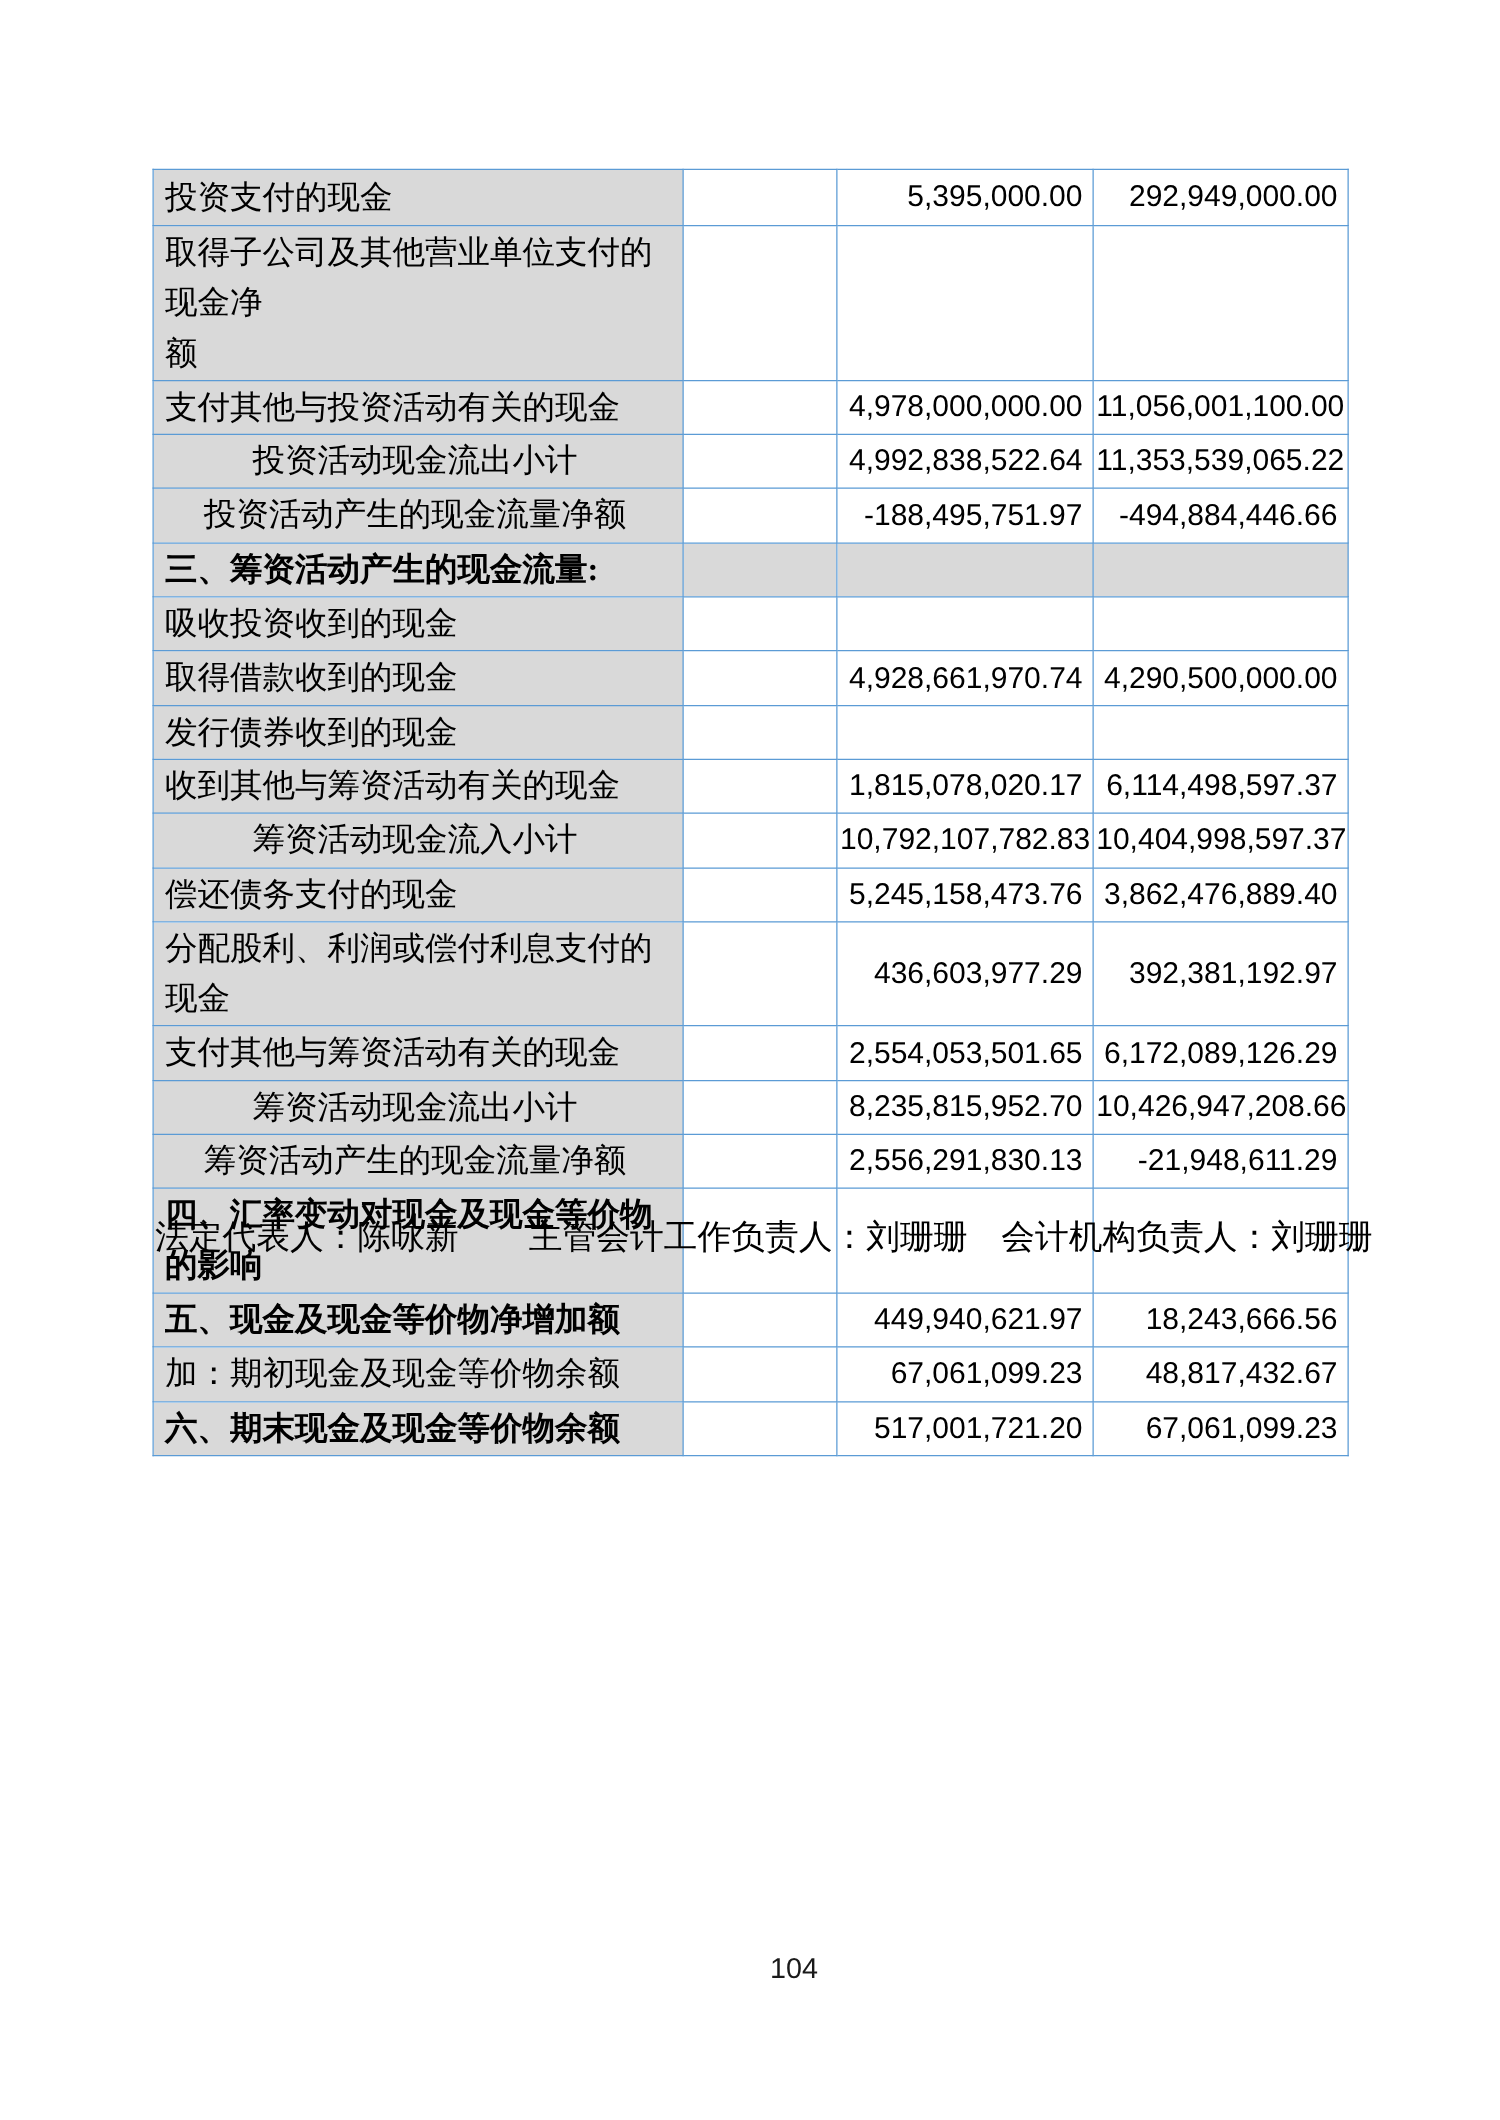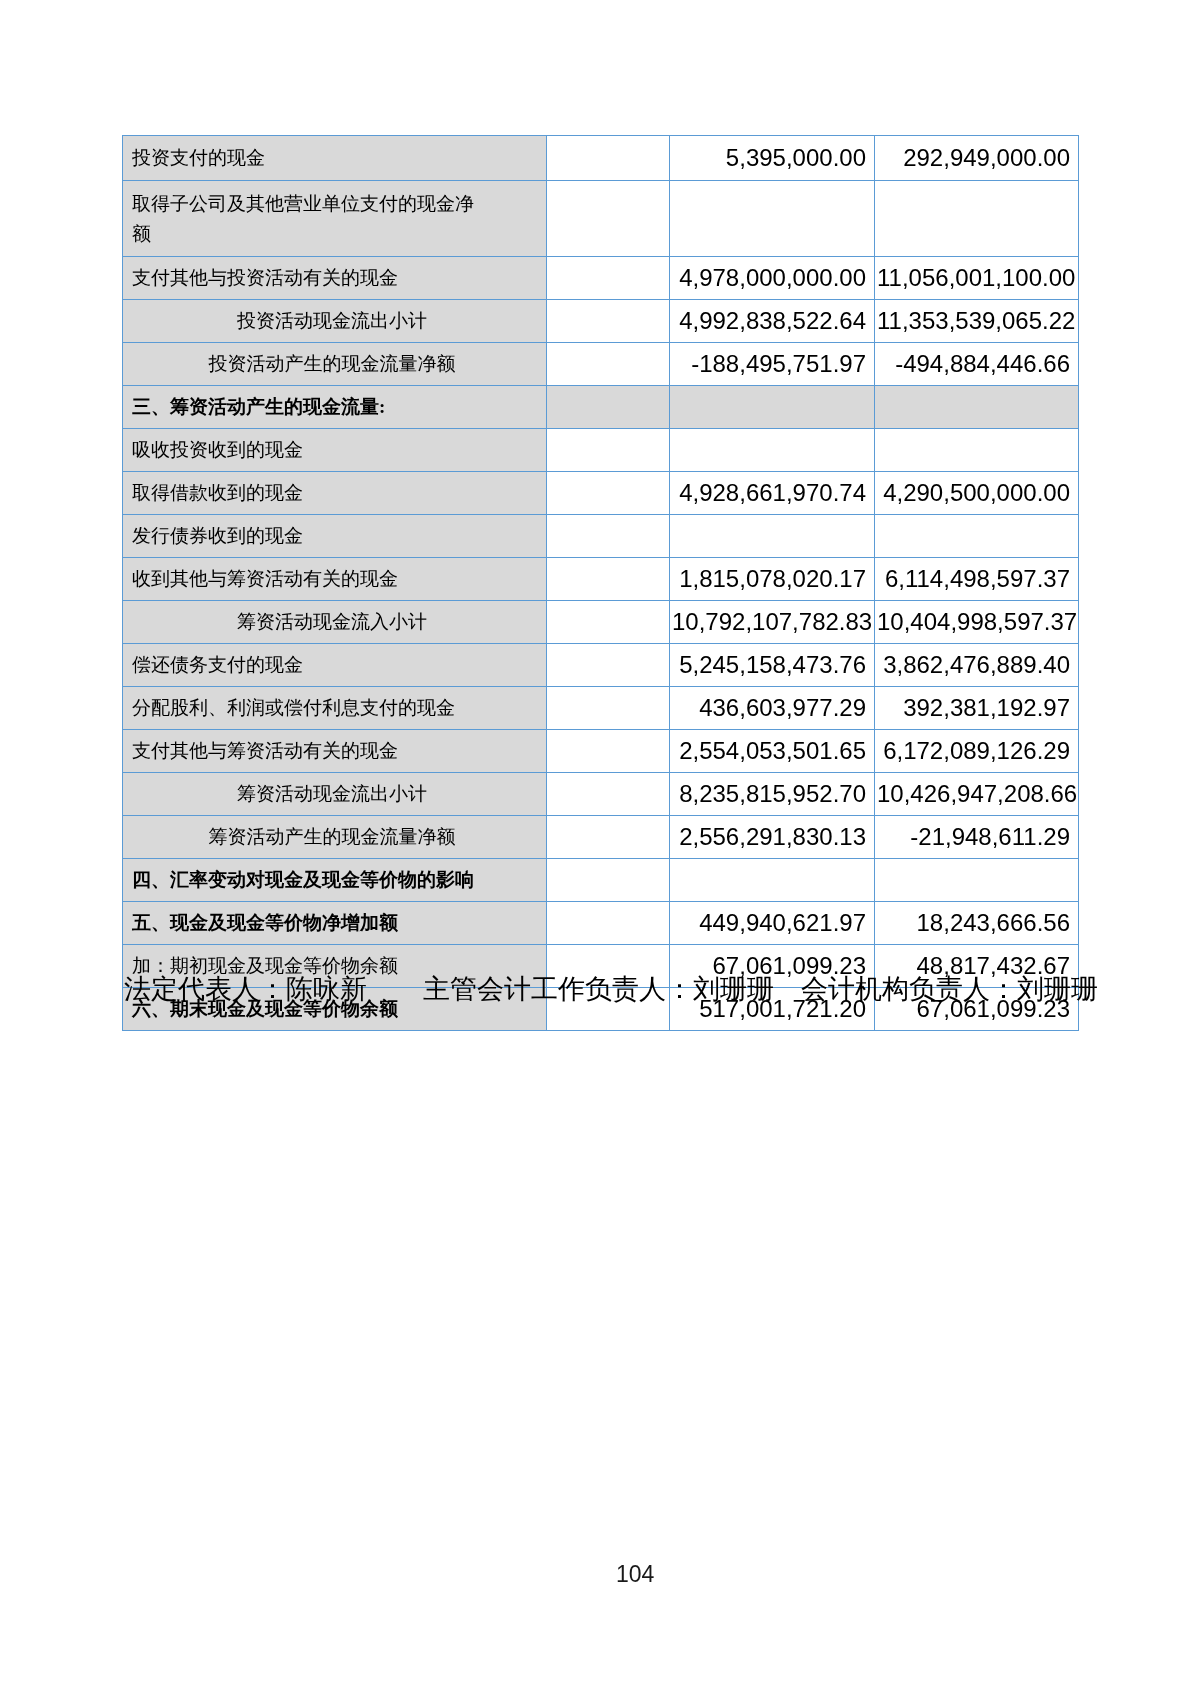--- a/index.html
+++ b/index.html
@@ -23,21 +23,21 @@
   table.fin-table td {
     border: 1.5px solid #5b9bd5;
     vertical-align: middle;
     overflow: hidden;
   }
   tr.r { height: 43px; }
   tr.h45 { height: 45px; }
   tr.h76 { height: 76px; }
   td.lbl {
     background: #d9d9d9;
-    font-size: 19px;
+    font-size: 26px;
     line-height: 1.55;
     padding: 1px 14px 1px 9px;
     white-space: pre-line;
     text-align: left;
   }
   td.note { background: #ffffff; }
   td.num {
     background: #ffffff;
     font-family: "Liberation Sans", "DejaVu Sans", sans-serif;
     font-size: 24px;

